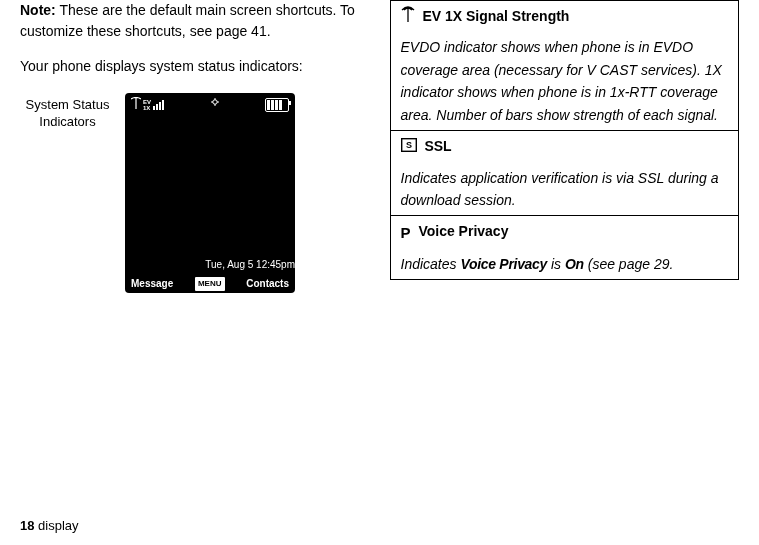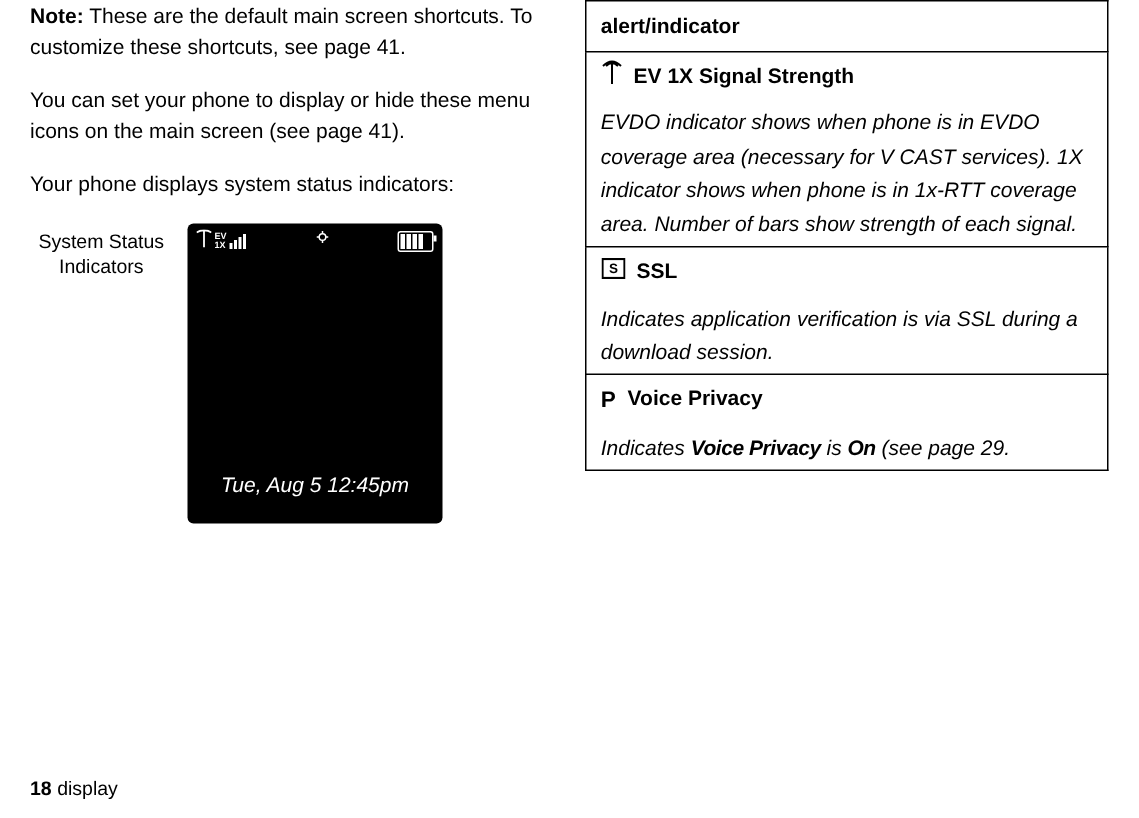--- a/index.html
+++ b/index.html
@@ -105,25 +105,24 @@
       background: #fff;
     }
     .battery span {
       width: 3px;
       background: #fff;
     }
     .phone-body {
       height: 140px;
     }
     .phone-date {
-      text-align: center;
+      text-align: right;
       color: #fff;
-      font-size: 14px;
+      font-size: 10px;
       margin-bottom: 4px;
-      font-style: italic;
     }
     .phone-footer {
       display: flex;
       justify-content: space-between;
       align-items: center;
       padding: 0 6px 6px;
       color: #fff;
       font-size: 10px;
       font-weight: bold;
     }
@@ -185,21 +184,20 @@
     }
   </style>
 </head>
 <body>
 
 <div class="page">
   <div class="left-col">
     <p class="note-para">
       <span class="note-label">Note:</span><span> These are the default main screen shortcuts. To customize these shortcuts, see page 41.</span>
     </p>
-    <p class="para">You can set your phone to display or hide these menu icons on the main screen (see page 41).</p>
     <p class="para">Your phone displays system status indicators:</p>
 
     <div class="phone-diagram">
       <div class="diagram-label">
         <span>System Status</span><br>
         <span>Indicators</span>
       </div>
       <div class="phone-screen">
         <div class="status-bar">
           <div class="status-left">
@@ -229,30 +227,32 @@
           </span>
           <span class="battery">
             <span></span>
               <span></span>
               <span></span>
               <span></span>
           </span>
         </div>
         <div class="phone-body"></div>
         <div class="phone-date">Tue, Aug 5  12:45pm</div>
+        <div class="phone-footer">
+          <span>Message</span>
+          <span class="menu-box">MENU</span>
+          <span>Contacts</span>
+        </div>
       </div>
     </div>
   </div>
 
   <div class="right-col">
     <table class="indicators">
       <tbody>
-          <tr>
-        <th>alert/indicator</th>
-      </tr>
       <tr>
         <td>
           <span class="icon-inline">
             <svg width="14" height="16" viewBox="0 0 14 16">
                   <path d="M7 2 L7 16 M1 4 Q7 -2 13 4 M3 4 Q7 0 11 4" stroke="#000" stroke-width="1.3" fill="none"></path>
                 </svg>
           </span>
           <span class="ind-title">EV 1X  Signal Strength</span>
           <div class="ind-desc">EVDO indicator shows when phone is in EVDO coverage area (necessary for V CAST services). 1X indicator shows when phone is in 1x-RTT coverage area. Number of bars show strength of each signal.</div>
         </td>

